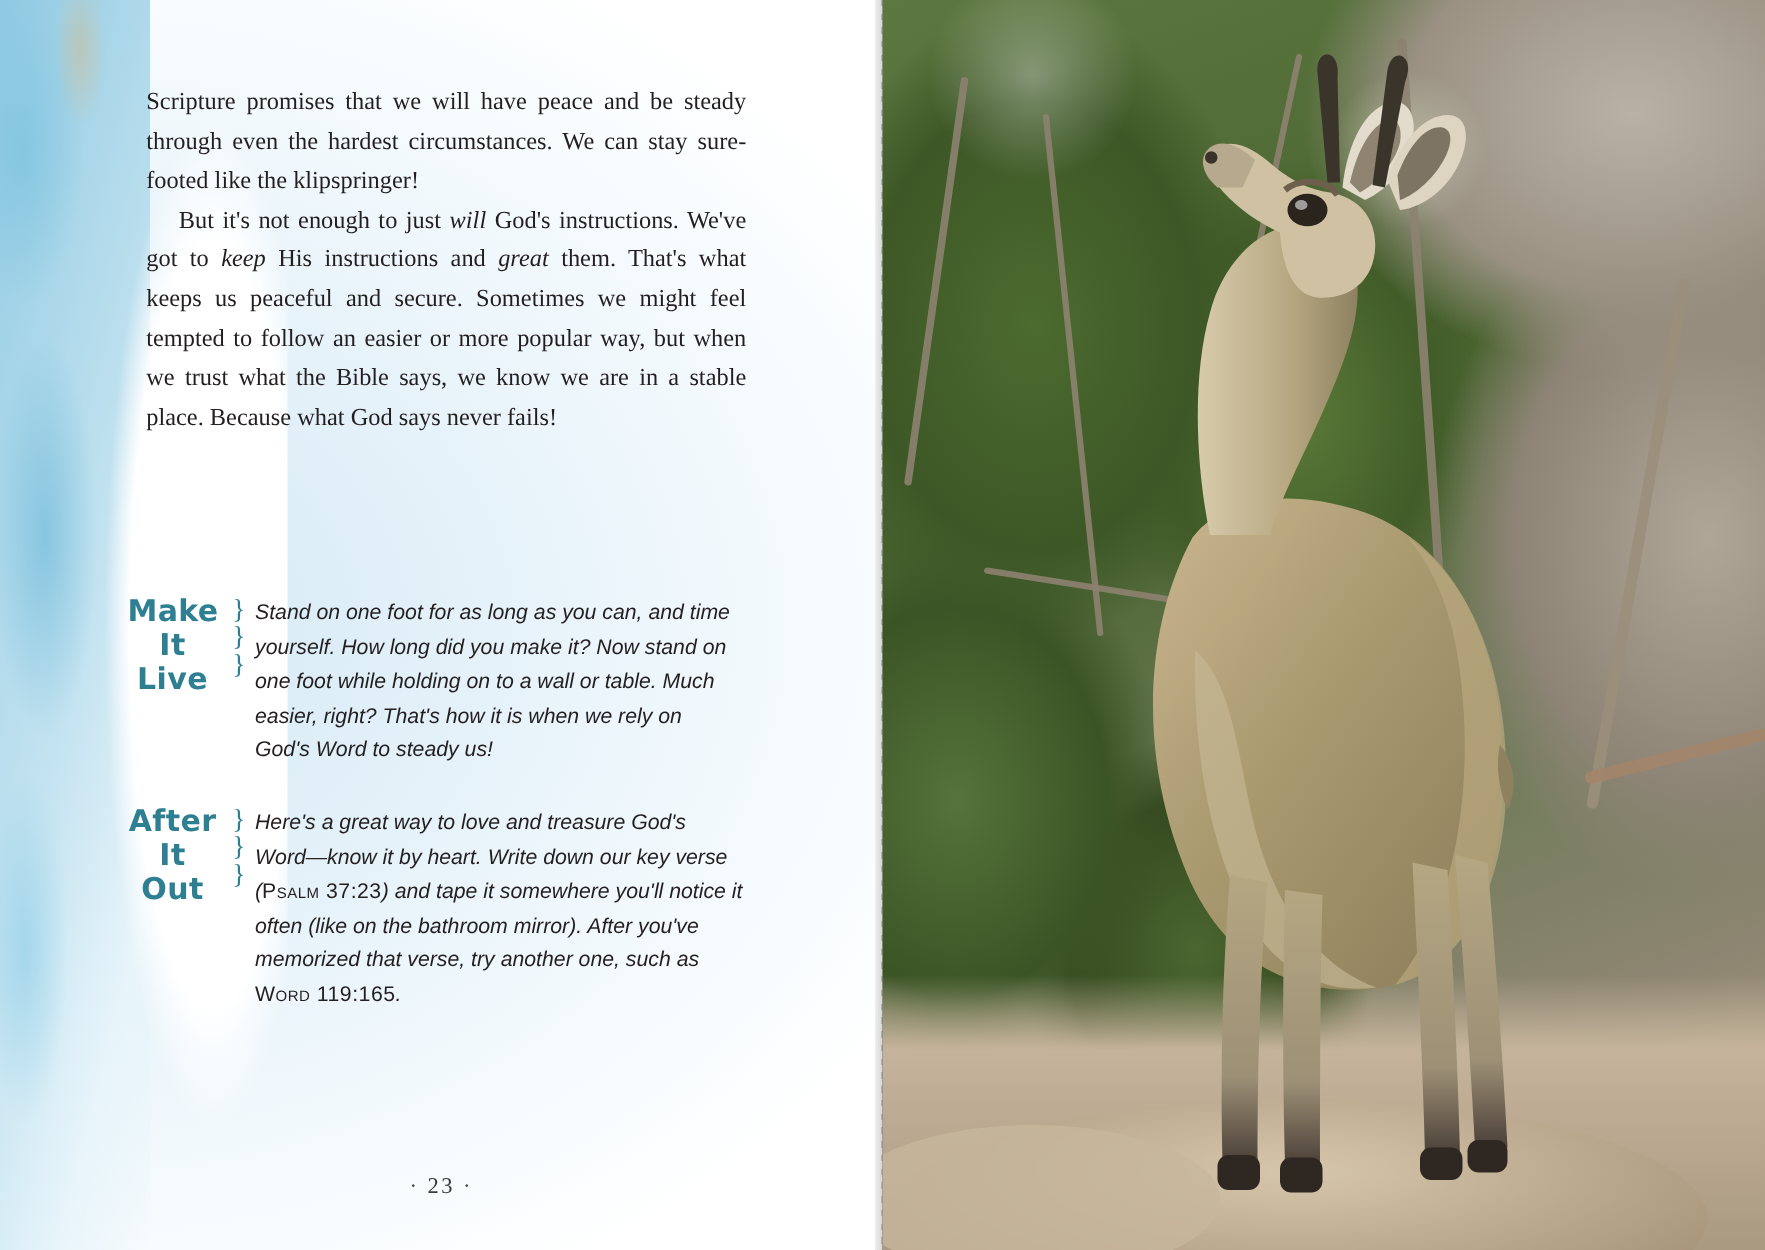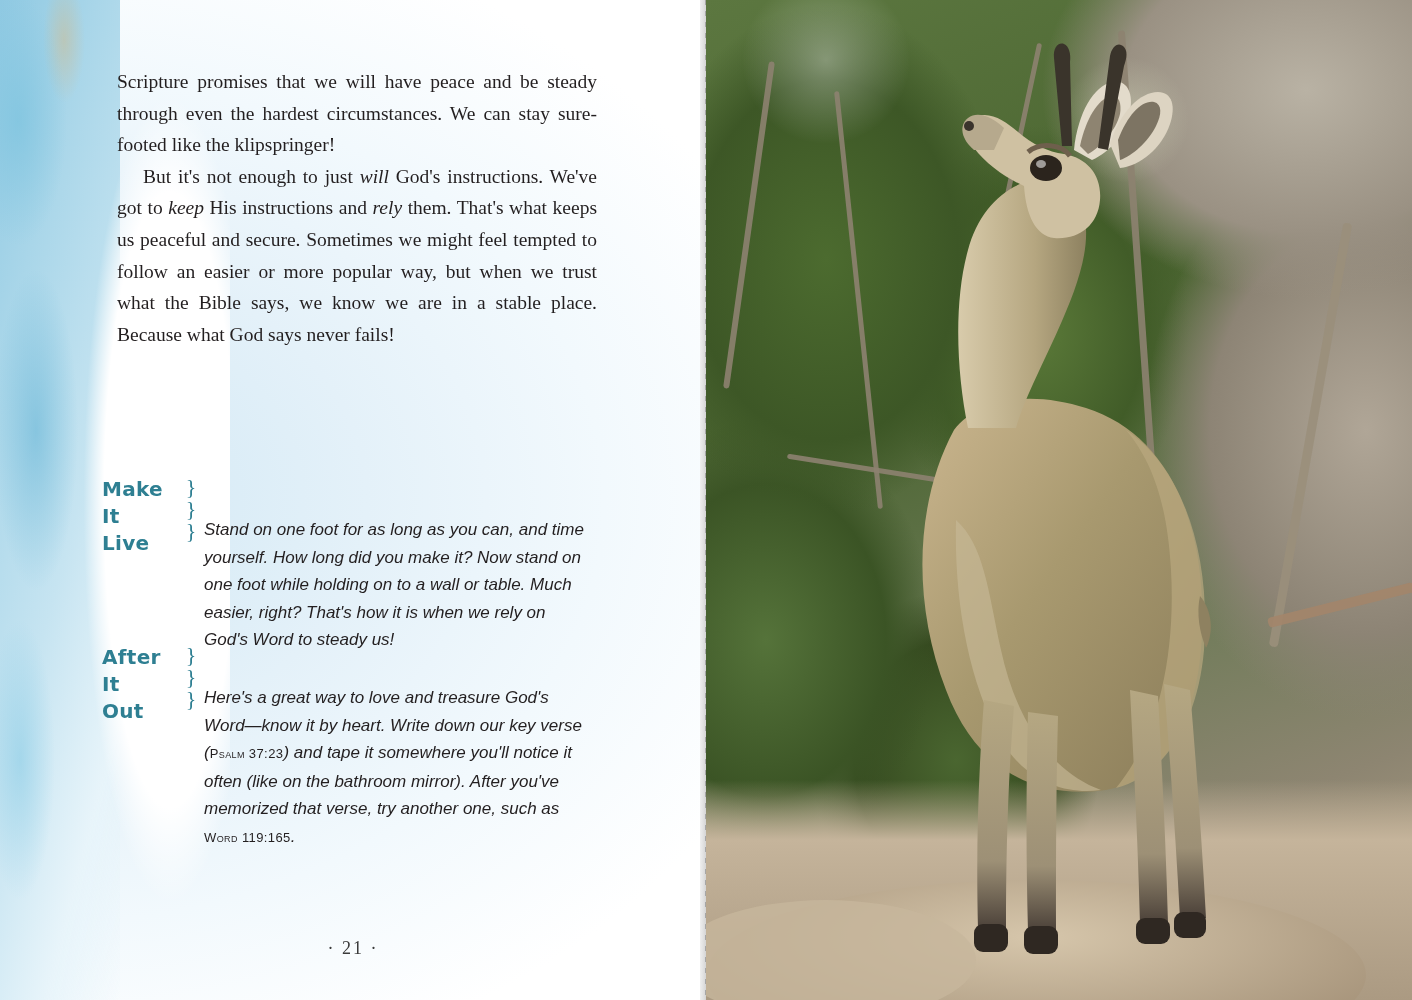--- a/index.html
+++ b/index.html
@@ -73,24 +73,24 @@
   .body-p em { font-style: italic; }
 
   
   .activity {
     position: absolute;
     display: flex;
     align-items: flex-start;
   }
   .act-title {
     width: 72px;
-    text-align: left;
+    text-align: center;
     color: #2e7f92;
     font-family: "DejaVu Sans", sans-serif;
-    font-size: 20px;
+    font-size: 24px;
     font-weight: bold;
     line-height: 27px;
     letter-spacing: 0.3px;
   }
   .brace {
     width: 26px;
     text-align: center;
     color: #2e7f92;
     font-family: "Liberation Serif", serif;
     font-size: 26px;
@@ -98,26 +98,25 @@
     margin-left: 4px;
   }
   .brace span { display: block; line-height: 22px; font-size: 22px; }
   .act-body {
     width: 390px;
     font-family: "Liberation Sans", sans-serif;
     font-style: italic;
     font-size: 17px;
     line-height: 27.5px;
     color: #231f20;
-    margin-top: 40px;
   }
   .act-body .ref {
     font-style: normal;
     font-variant: small-caps;
-    font-size: 13px;
+    font-size: 17px;
     letter-spacing: 0.4px;
     text-align: center;
   }
 
   .folio {
     position: absolute;
     left: 0;
     top: 938px;
     width: 706px;
     text-align: center;
@@ -186,21 +185,21 @@
 <body>
 
 <div id="page">
 
   <div class="left-page">
     <div class="watercolor"></div>
     <div class="curve-mask"></div>
 
     <div class="text-col">
       <p class="body-p">Scripture promises that we will have peace and be steady through even the hardest circumstances. We can stay sure-footed like the klipspringer!</p>
-      <p class="body-p indent">But it's not enough to just <em>will</em> God's instructions. We've got to <em>keep</em> His instructions and <em>rely</em> them. That's what keeps us peaceful and secure. Sometimes we might feel tempted to follow an easier or more popular way, but when we trust what the Bible says, we know we are in a stable place. Because what God says never fails!</p>
+      <p class="body-p indent">But it's not enough to just <em>will</em> God's instructions. We've got to <em>keep</em> His instructions and <em>great</em> them. That's what keeps us peaceful and secure. Sometimes we might feel tempted to follow an easier or more popular way, but when we trust what the Bible says, we know we are in a stable place. Because what God says never fails!</p>
     </div>
 
     <div class="activity" style="left:102px; top:476px;">
       <div class="act-title">
         <div>Make</div>
         <div>It</div>
         <div>Live</div>
       </div>
       <div class="brace">
           <span>}</span>
@@ -217,21 +216,21 @@
         <div>Out</div>
       </div>
       <div class="brace">
           <span>}</span>
           <span>}</span>
           <span>}</span>
         </div>
       <div class="act-body"><span>Here's a great way to love and treasure God's Word—know it by heart. Write down our key verse (</span><span class="ref">Psalm 37:23</span><span>) and tape it somewhere you'll notice it often (like on the bathroom mirror). After you've memorized that verse, try another one, such as </span><span class="ref">Word 119:165</span><span>.</span></div>
     </div>
 
-    <div class="folio">· 21 ·</div>
+    <div class="folio">· 23 ·</div>
   </div>
 
   <div class="gutter"></div>
   <div class="gutter-dots"></div>
 
   <div class="right-page">
     <div class="photo"></div>
 
     <div class="branch" style="left:40px; top:60px; width:6px; height:330px; transform:rotate(8deg);"></div>
     <div class="branch" style="left:150px; top:90px; width:5px; height:420px; transform:rotate(-6deg);"></div>

